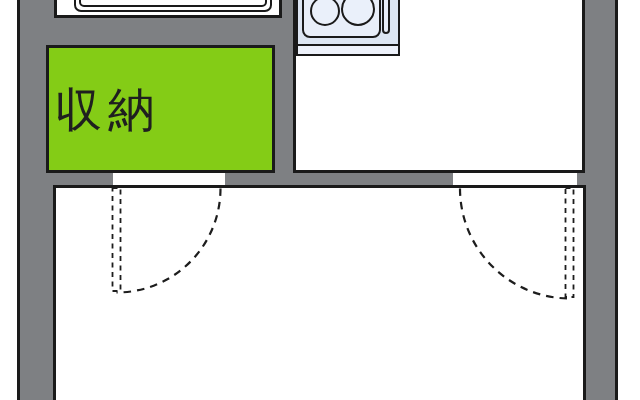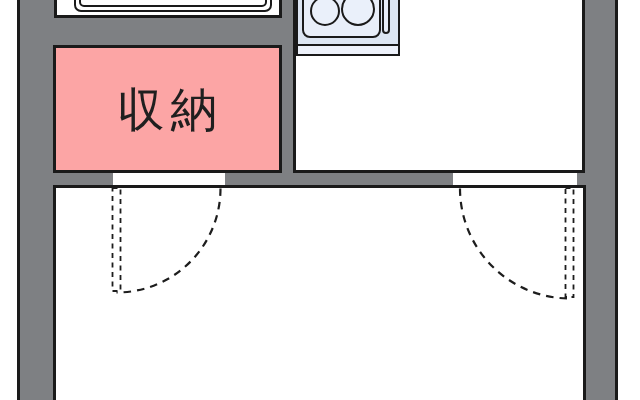--- a/index.html
+++ b/index.html
@@ -21,24 +21,24 @@
   .wall-right { left: 582px; top: 0; width: 36px;  height: 400px; border-right: 3px solid #1a1a1a; }
   .wall-mid   { left: 56px;  top: 0; width: 526px; height: 188px; }
 
   
   .room-kitchen {
     left: 293px; top: 0; width: 292px; height: 173px;
     background: #ffffff;
     border: 3px solid #1a1a1a; border-top: none;
   }
   .room-storage {
-    left: 53px; top: 45px; width: 229px; height: 128px;
-    background: #fca5a5;
+    left: 46px; top: 45px; width: 229px; height: 128px;
+    background: #84cc16;
     border: 3px solid #1a1a1a;
-    display: flex; align-items: center; justify-content: center;
+    display: flex; align-items: center; justify-content: flex-start;
   }
   .room-storage .room-label {
     font-size: 47px;
     letter-spacing: 6px;
     padding-left: 6px;
     font-weight: 500;
     color: #1f1f1f;
     line-height: 1;
     white-space: nowrap;
   }

